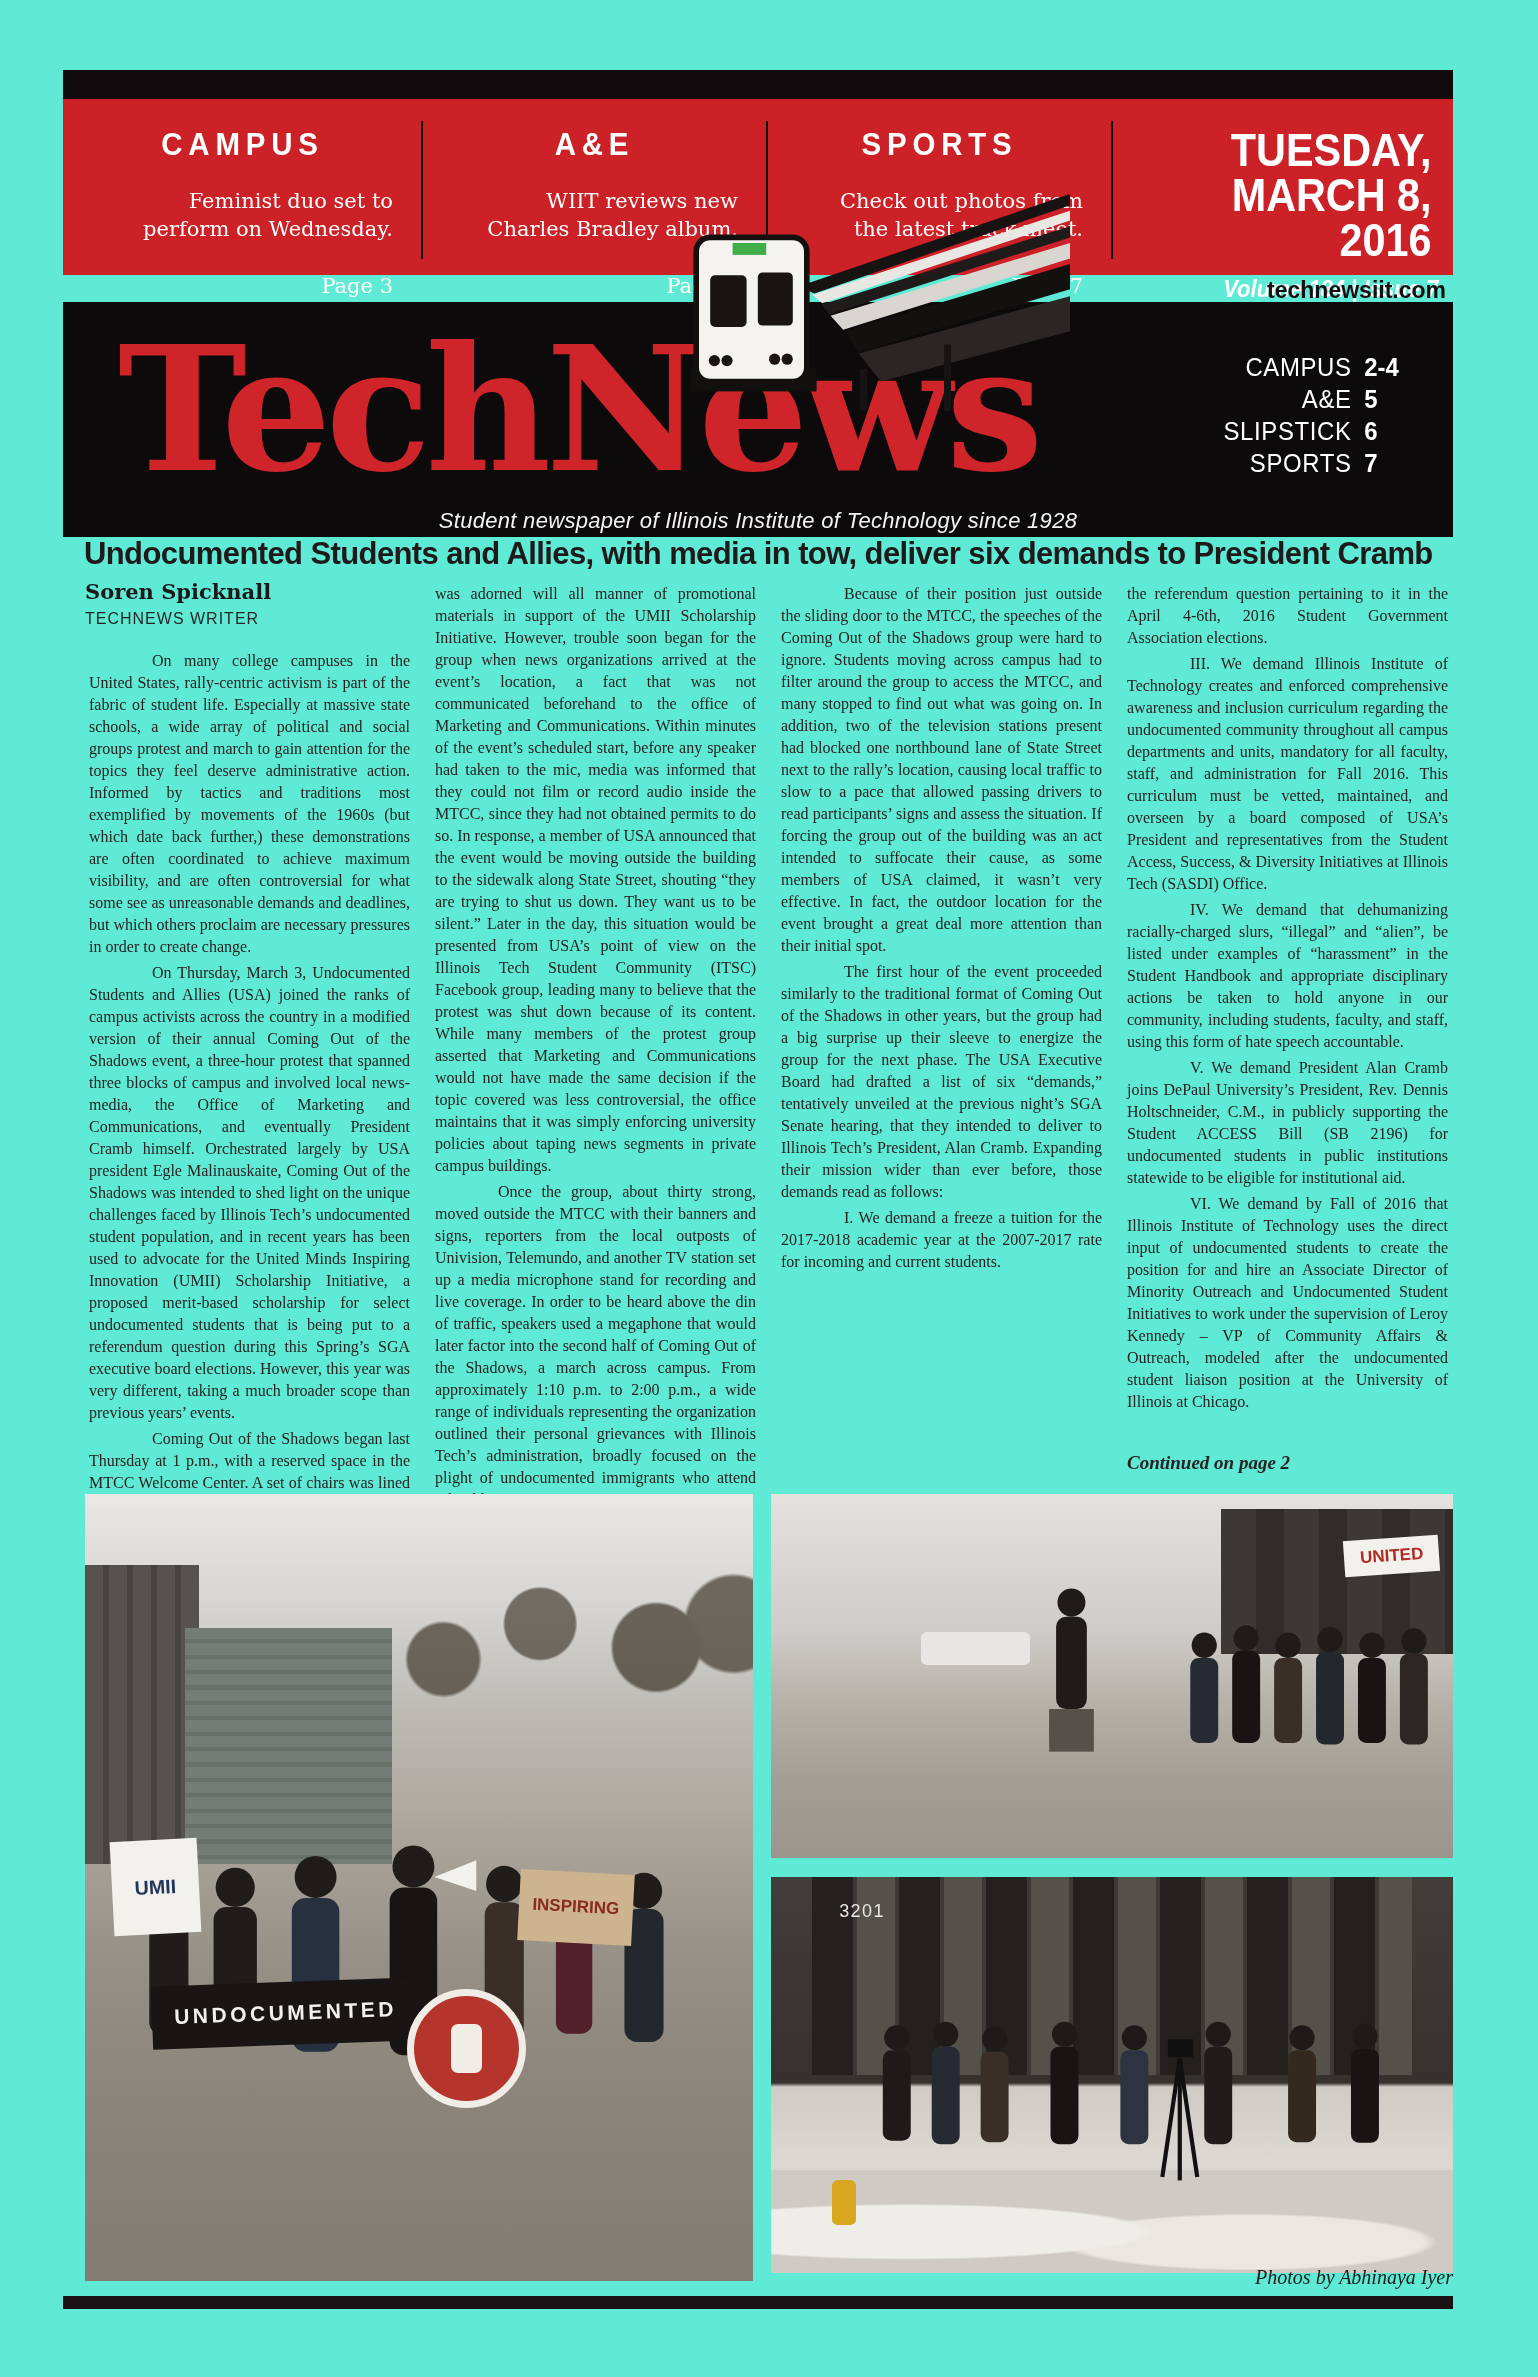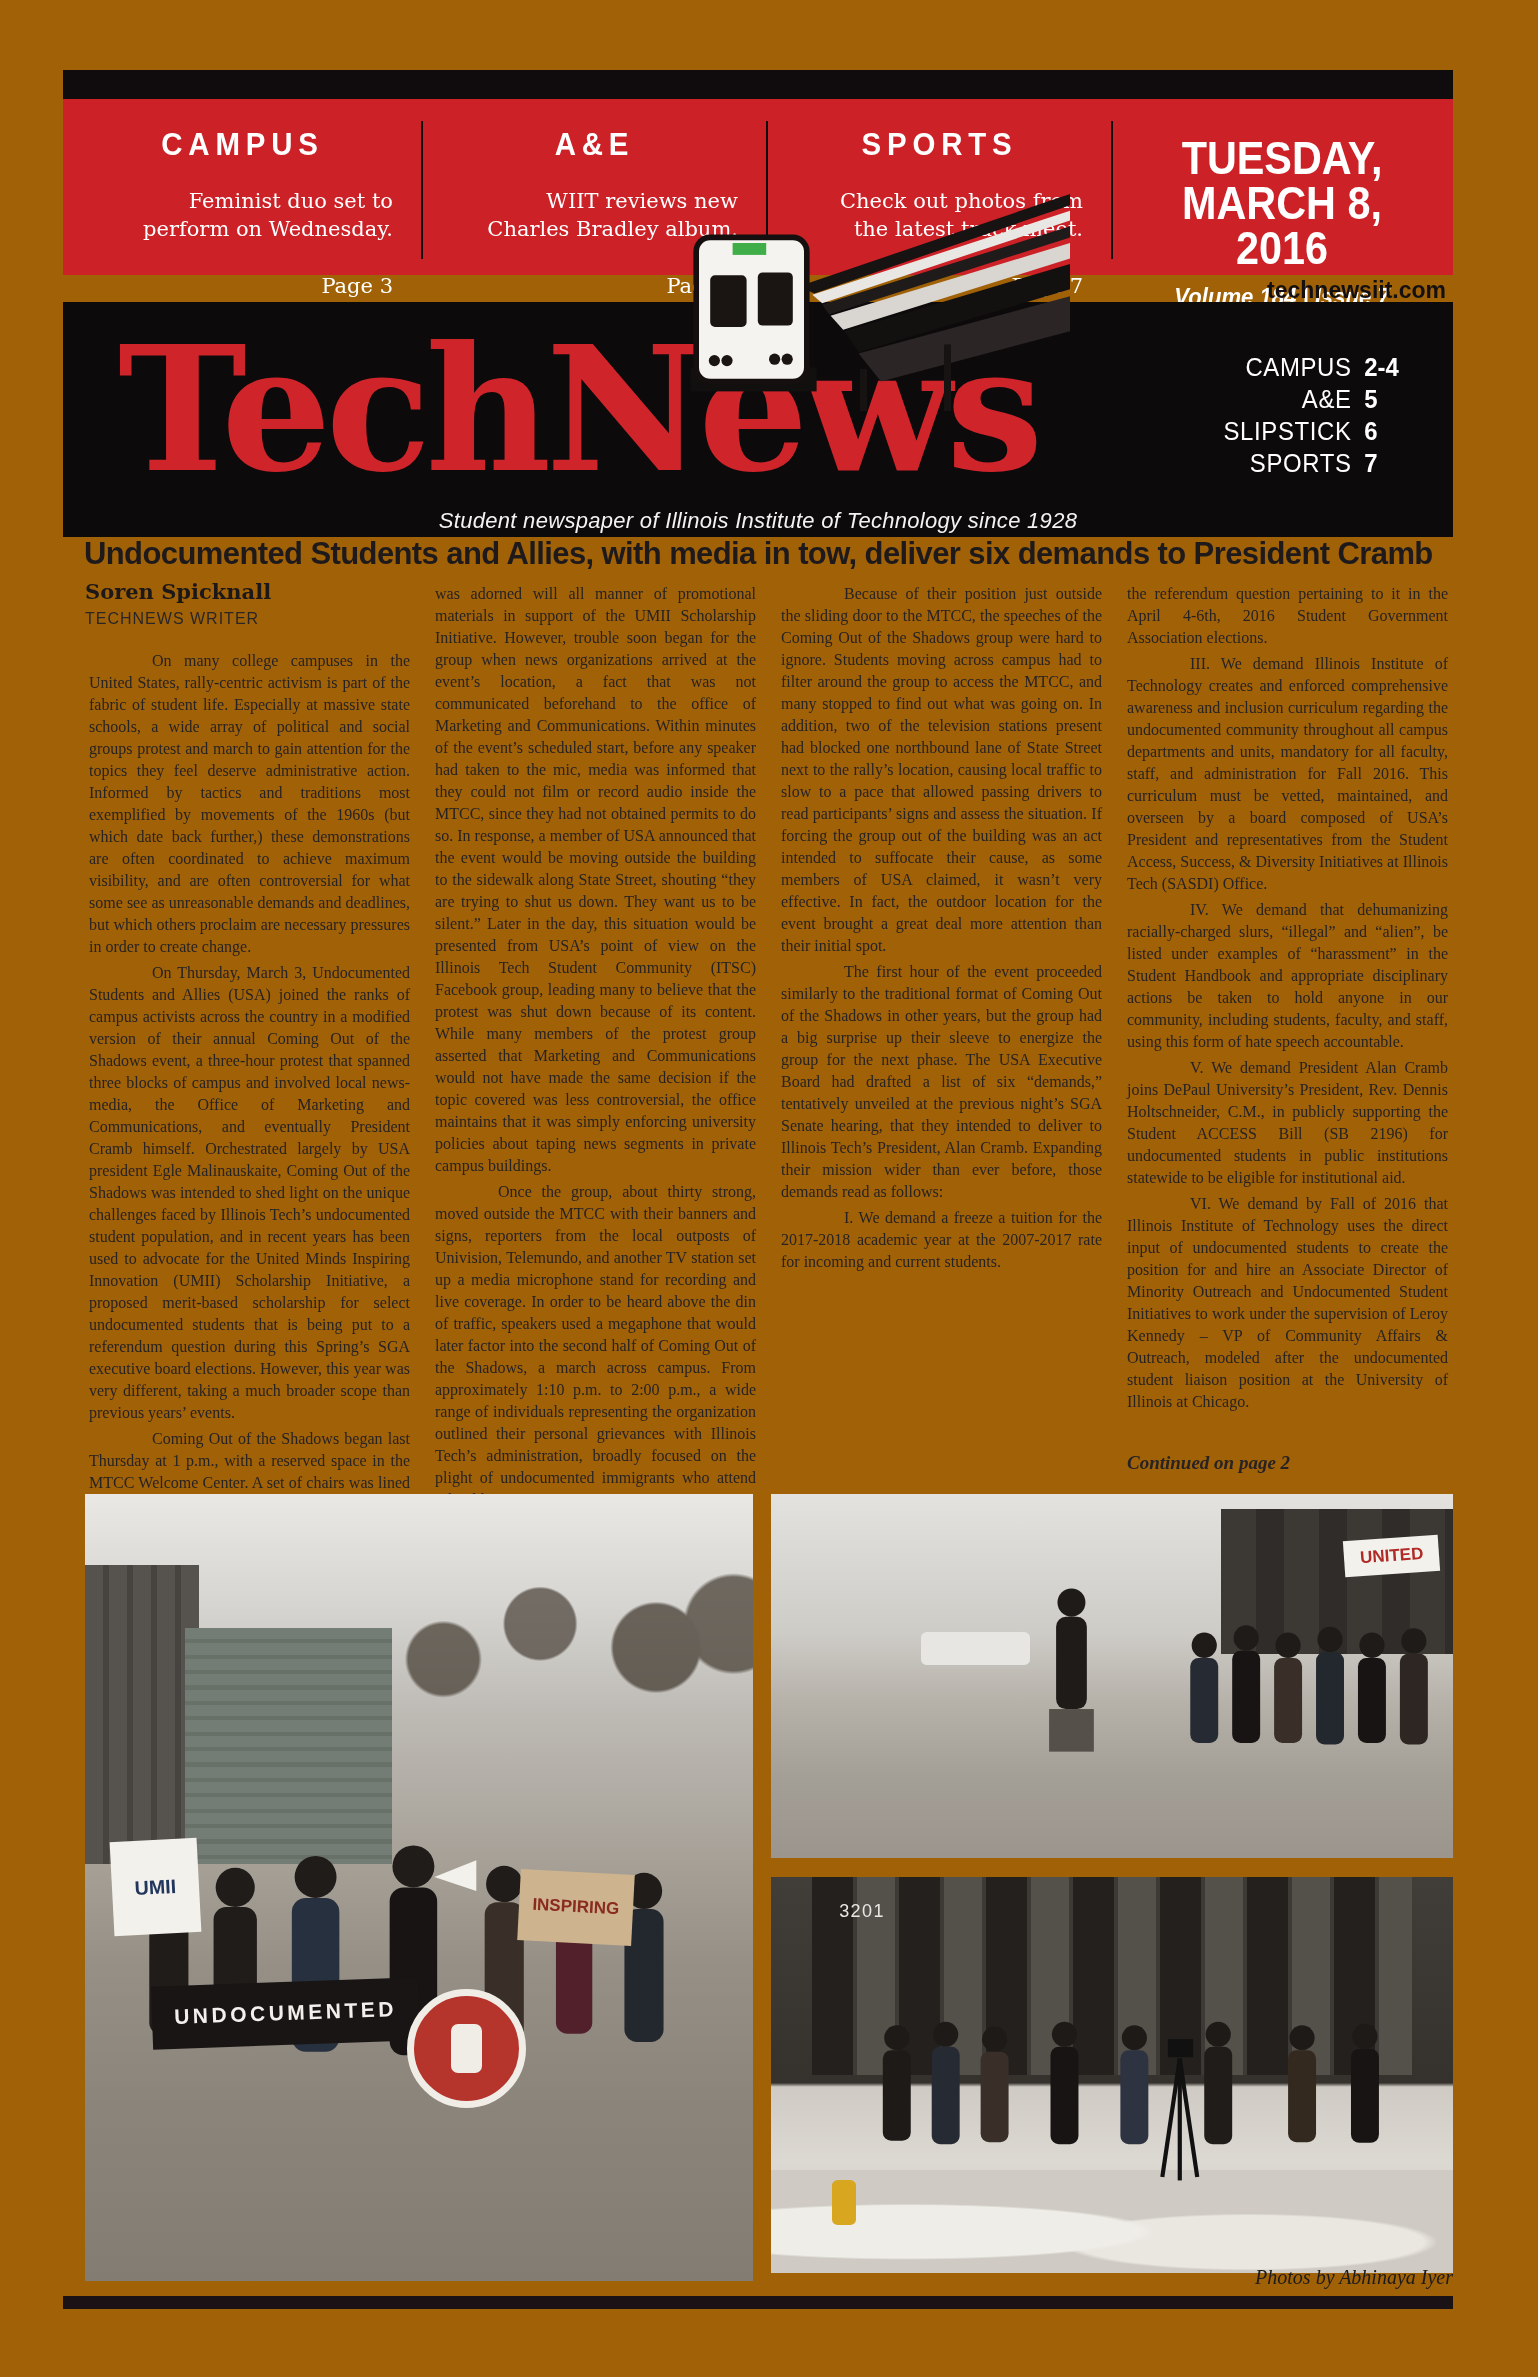--- a/index.html
+++ b/index.html
@@ -1,30 +1,30 @@
 <!DOCTYPE html>
 <html style="font-size:11.2px"><head>
 <meta charset="utf-8">
 <style>
   html,body{margin:0;padding:0;background:#9a9a9a;}
-  .page{position:relative;width:1538px;height:2377px;background:#a16207;margin:0 auto;
+  .page{position:relative;width:1538px;height:2377px;background:#5eead4;margin:0 auto;
         font-family:"Liberation Serif",serif;overflow:hidden;}
   .abs{position:absolute;}
 
   
   .topbar{left:63px;top:70px;width:1390px;height:29px;background:#100c0d;}
   .banner{left:63px;top:99px;width:1390px;height:176px;background:#cb2127;display:flex;}
   .bcell{position:relative;box-sizing:border-box;padding:26.6px 29px 0 29px;color:#fff;}
   .bcell .btitle{text-align:center;font-family:"Liberation Sans",sans-serif;font-weight:bold;
       font-size:32px;letter-spacing:6.3px;transform:scaleX(.92);transform-origin:center;}
   .bcell .bblurb{margin-top:24px;margin-left:auto;width:276px;text-align:right;
       font-family:"DejaVu Serif",serif;font-size:21px;line-height:28px;}
   .bcell .bpage{margin-top:31px;text-align:right;font-family:"DejaVu Serif",serif;font-size:21px;}
   .bdiv{position:absolute;top:22.4px;width:2.1px;height:138px;background:#120d0e;}
-  .datecell{width:340px;text-align:center;color:#fff;padding-top:36px;box-sizing:border-box;}
+  .datecell{width:340px;text-align:right;color:#fff;padding-top:28px;box-sizing:border-box;}
   .dateline{font-family:"Liberation Sans",sans-serif;font-weight:bold;font-size:47px;
       line-height:45px;transform:scaleX(.88);transform-origin:center;}
   .volume{margin-top:12.6px;font-family:"Liberation Sans",sans-serif;font-style:italic;
       font-weight:bold;font-size:24px;transform:scaleX(.92);transform-origin:center;}
 
   .website{right:92px;top:277px;font-family:"Liberation Sans",sans-serif;font-weight:bold;
       font-size:23px;color:#141011;}
 
   
   .masthead{left:63px;top:302px;width:1390px;height:235px;background:#0d0a0b;}

